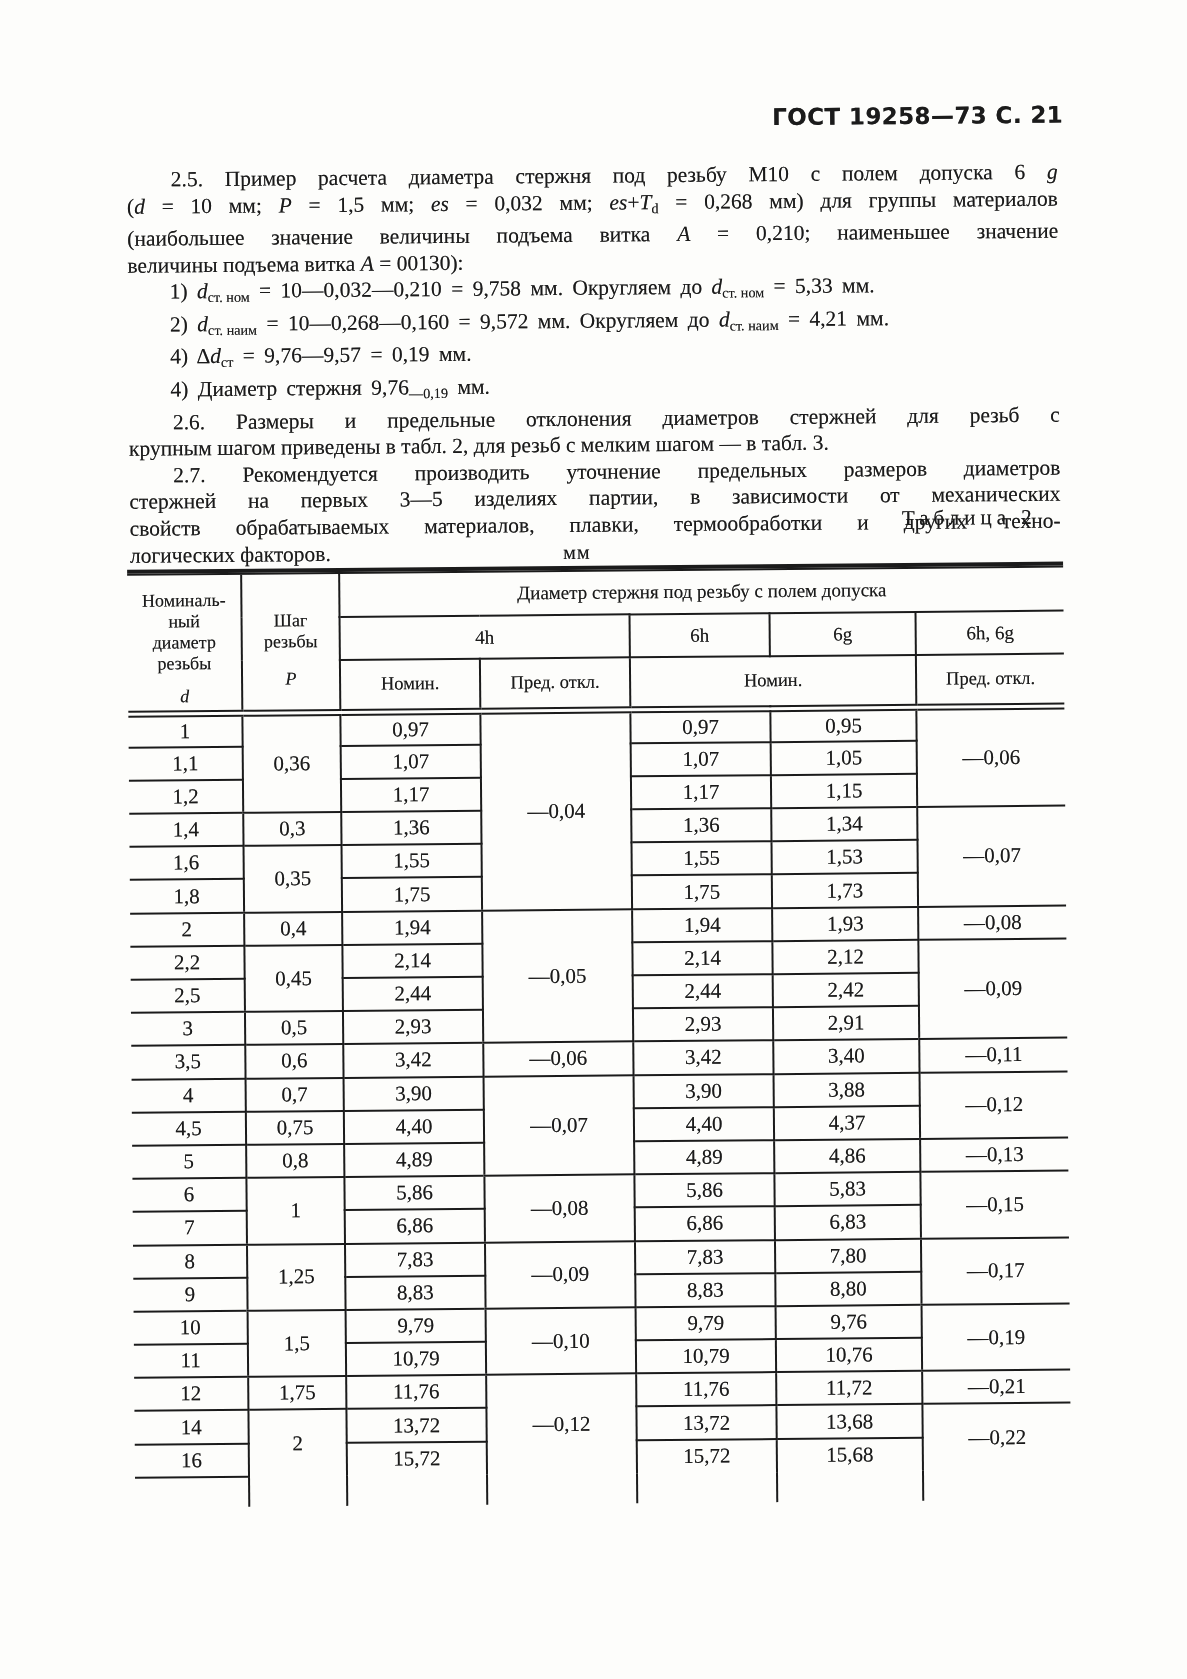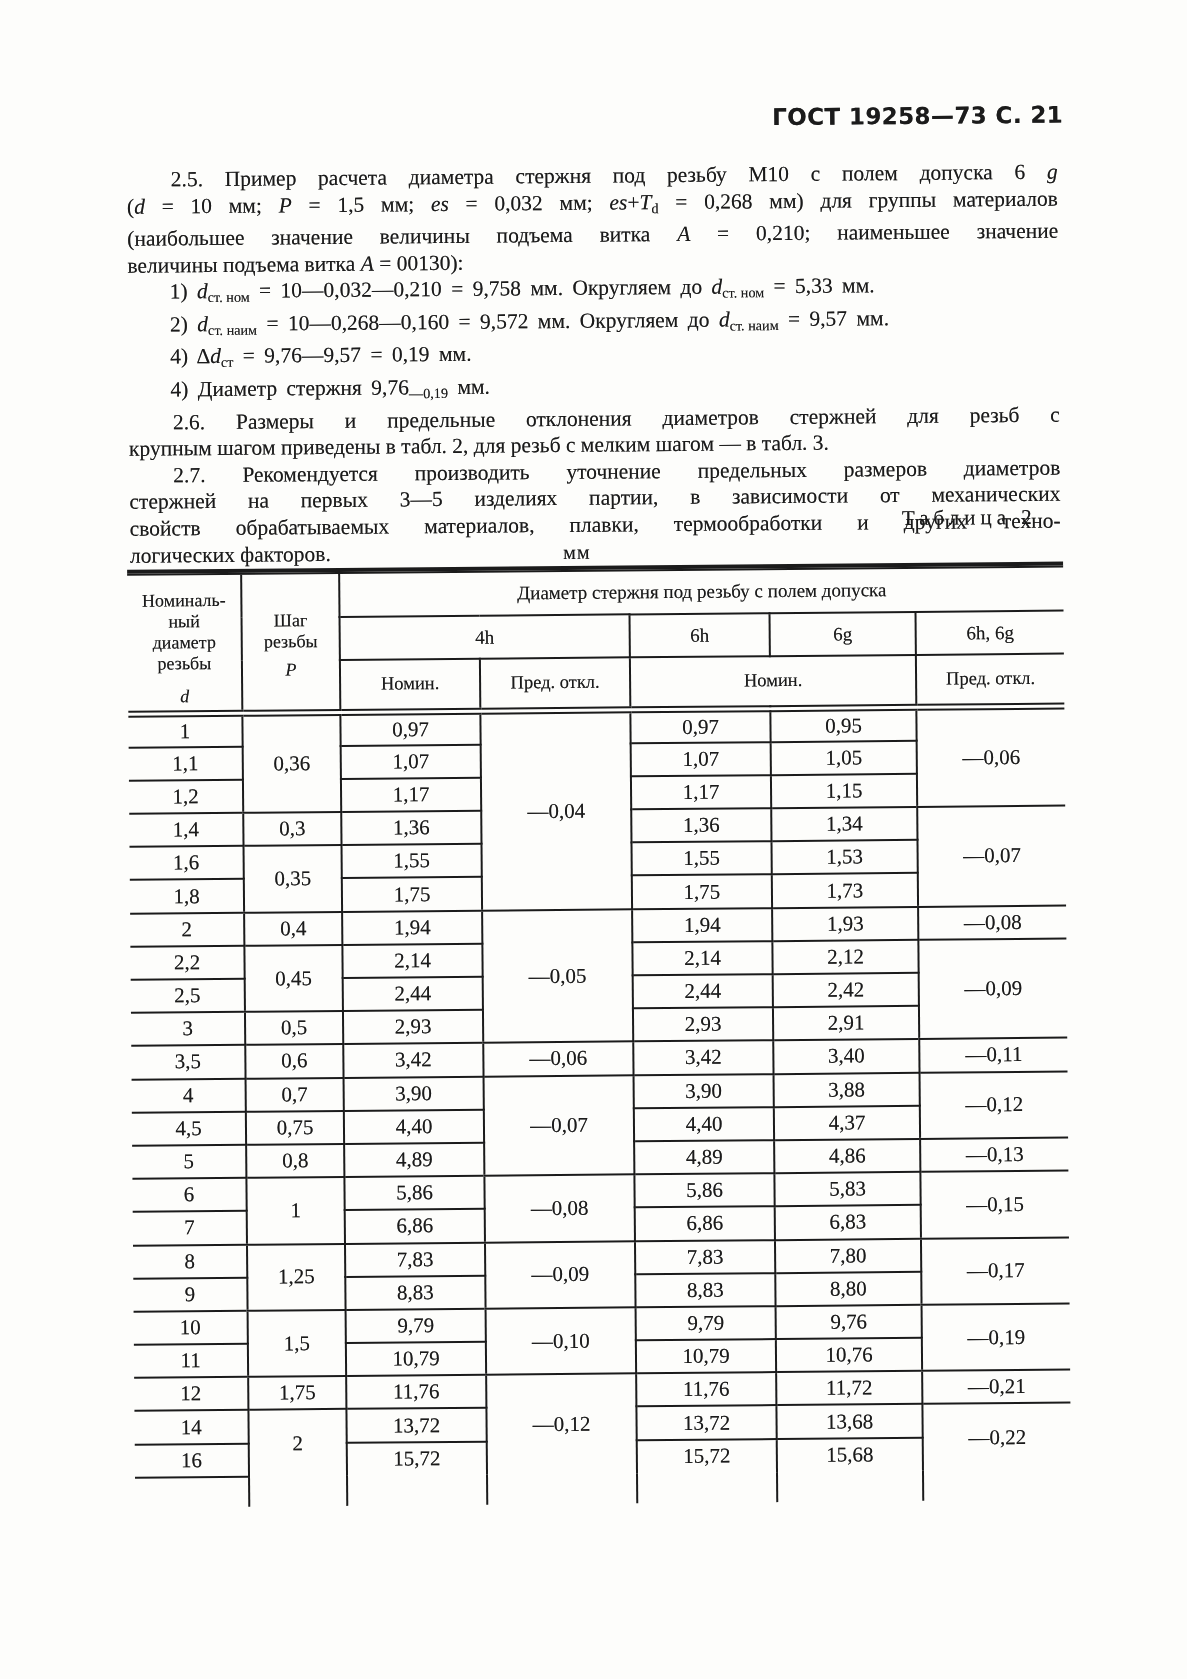--- a/index.html
+++ b/index.html
@@ -50,21 +50,21 @@
   th {
     border-right: 2px solid var(--ink); border-bottom: 2px solid var(--ink);
     font-size: 18px; line-height: 21px; padding: 3px 0; vertical-align: middle;
   }
   th.dbl { border-bottom: 7px double var(--ink); }
   th.title { font-size: 19px; height: 34px; }
   th.band { height: 34px; font-size: 19px; }
   th.subhead { height: 42px; font-size: 18.5px; }
   .lastcol { border-right: none !important; }
   .hd-narrow { max-width: 96px; margin: 12px auto; }
-  .hd-narrower { max-width: 66px; margin: 7px auto; }
+  .hd-narrower { max-width: 66px; margin: 16px auto; }
   td {
     border-right: 2px solid var(--ink); border-bottom: 2px solid var(--ink);
     height: 33.2px; text-align: center; vertical-align: middle; font-size: 21px;
   }
   td.nb { border-bottom: none; }
   td.trail { border-bottom: none; height: 30px; }
 </style>
 </head>
 <body>
 
@@ -75,21 +75,21 @@
 
     <div class="textblock">
       <div>
           <div class="tline ind jline"><span>2.5. Пример расчета диаметра стержня под резьбу М10 с полем допуска 6 </span><span class="i">g</span></div>
           <div class="tline jline"><span>(</span><span class="i">d</span><span> = 10 мм; </span><span class="i">P</span><span> = 1,5 мм; </span><span class="i">es</span><span> = 0,032 мм; </span><span class="i">es</span><span>+</span><span class="i">T</span><span class="sub">d</span><span> = 0,268 мм) для группы материалов</span></div>
           <div class="tline jline"><span>(наибольшее значение величины подъема витка </span><span class="i">A</span><span> = 0,210; наименьшее значение</span></div>
           <div class="tline"><span>величины подъема витка </span><span class="i">A</span><span> = 00130):</span></div>
         </div>
       <div class="items">
           <div class="tline"><span>1) </span><span class="i">d</span><span class="sub">ст. ном</span><span> = 10—0,032—0,210 = 9,758 мм. Округляем до </span><span class="i">d</span><span class="sub">ст. ном</span><span> = 5,33 мм.</span></div>
-          <div class="tline"><span>2) </span><span class="i">d</span><span class="sub">ст. наим</span><span> = 10—0,268—0,160 = 9,572 мм. Округляем до </span><span class="i">d</span><span class="sub">ст. наим</span><span> = 9,57 мм.</span></div>
+          <div class="tline"><span>2) </span><span class="i">d</span><span class="sub">ст. наим</span><span> = 10—0,268—0,160 = 9,572 мм. Округляем до </span><span class="i">d</span><span class="sub">ст. наим</span><span> = 4,21 мм.</span></div>
           <div class="tline"><span>4) Δ</span><span class="i">d</span><span class="sub">ст</span><span> = 9,76—9,57 = 0,19 мм.</span></div>
           <div class="tline"><span>4) Диаметр стержня 9,76</span><span class="sub">—0,19</span><span> мм.</span></div>
         </div>
       <div>
           <div class="tline ind jline"><span>2.6. Размеры и предельные отклонения диаметров стержней для резьб с</span></div>
           <div class="tline"><span>крупным шагом приведены в табл. 2, для резьб с мелким шагом — в табл. 3.</span></div>
         </div>
       <div>
           <div class="tline ind jline"><span>2.7. Рекомендуется производить уточнение предельных размеров диаметров</span></div>
           <div class="tline jline"><span>стержней на первых 3—5 изделиях партии, в зависимости от механических</span></div>

